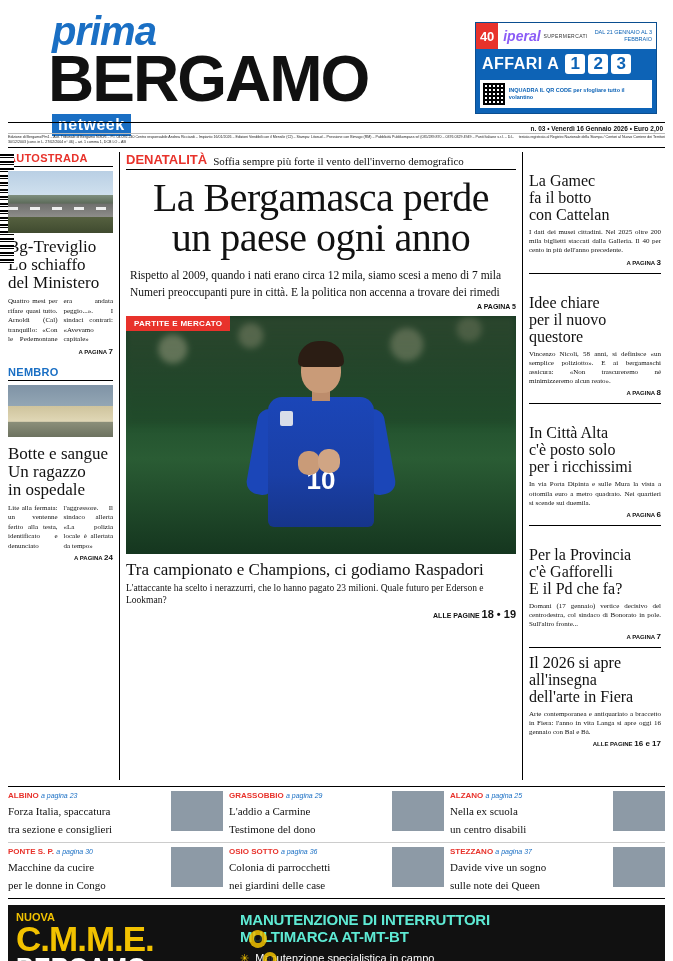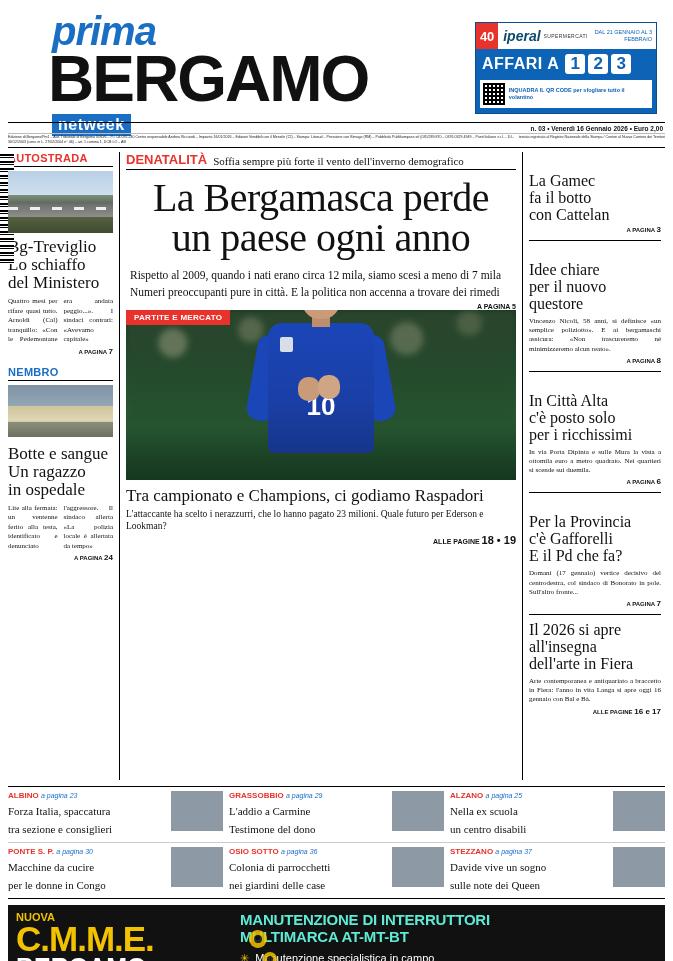--- a/index.html
+++ b/index.html
@@ -56,21 +56,21 @@
     border: 1px solid #0a4e90;
     color:#fff;
     font-family:"Liberation Sans", sans-serif;
     overflow:hidden;
   }
   .topad .row1 { display:flex; align-items:center; background:#fff; height:26px; }
   .topad .badge40 {
     background:#e8322b; color:#fff; font-weight:bold; font-size:13px;
     width:30px; height:26px; display:flex; align-items:center; justify-content:center;
   }
-  .topad .iperal { color:#0c4a6e; font-weight:bold; font-style:italic; font-size:14px; padding-left:5px; }
+  .topad .iperal { color:#8b5cf6; font-weight:bold; font-style:italic; font-size:14px; padding-left:5px; }
   .topad .super { color:#333; font-size:5px; padding-left:3px; letter-spacing:.4px;}
   .topad .row1 .dates { margin-left:auto; font-size:5.5px; color:#0d63b6; text-align:right; padding-right:4px; line-height:7px; }
   .topad .affari { display:flex; align-items:center; padding:5px 6px 2px 6px; }
   .topad .affari .txt { font-size:16px; font-weight:bold; letter-spacing:.5px; }
   .topad .nums { display:flex; gap:3px; margin-left:6px; }
   .topad .nums span {
     background:#fff; color:#0d63b6; font-weight:bold; font-size:17px;
     width:20px; height:20px; border-radius:3px; display:flex; align-items:center; justify-content:center;
   }
   .topad .qrrow { display:flex; align-items:center; background:#fff; margin:4px 4px 0 4px; padding:3px; }
@@ -155,21 +155,21 @@
   .main-headline {
     font-size:40px; line-height:40px; text-align:center; font-weight:normal;
     margin-top:8px; letter-spacing:-0.5px;
   }
   .sub-deck {
     font-size:11.5px; line-height:15px; margin-top:10px; padding:0 4px;
   }
   .deck-right { text-align:right; font-family:"Liberation Sans",sans-serif; font-weight:bold; font-size:7px; margin-top:3px; }
 
   .mid-photo {
-    position:relative; height:170px; overflow:hidden;
+    margin-top:6px; position:relative; height:238px; overflow:hidden;
     background:#1d4ed8;
   }
   .mid-photo .tag {
     position:absolute; left:0; top:0; z-index:3;
     background:#e8322b; color:#fff; font-family:"Liberation Sans",sans-serif;
     font-weight:bold; font-size:8px; padding:3px 8px; letter-spacing:.3px;
   }
   .stadium {
     position:absolute; inset:0;
     background:
@@ -382,20 +382,21 @@
         <span>ALLE PAGINE</span>
         <b>18 • 19</b>
       </div>
     </div>
 
     <div class="col-right">
       <div class="r-block">
         <div class="r-head" style="white-space:pre-line">La Gamec
 fa il botto
 con Cattelan</div>
+        <div class="r-body">I dati dei musei cittadini. Nel 2025 oltre 200 mila biglietti staccati dalla Galleria. Il 40 per cento in più dell'anno precedente.</div>
         <div class="r-ap">
           <span>A PAGINA</span>
           <b>3</b>
         </div>
       </div>
 
       <div class="r-block">
         <div class="r-head" style="white-space:pre-line">Idee chiare
 per il nuovo
 questore</div>

